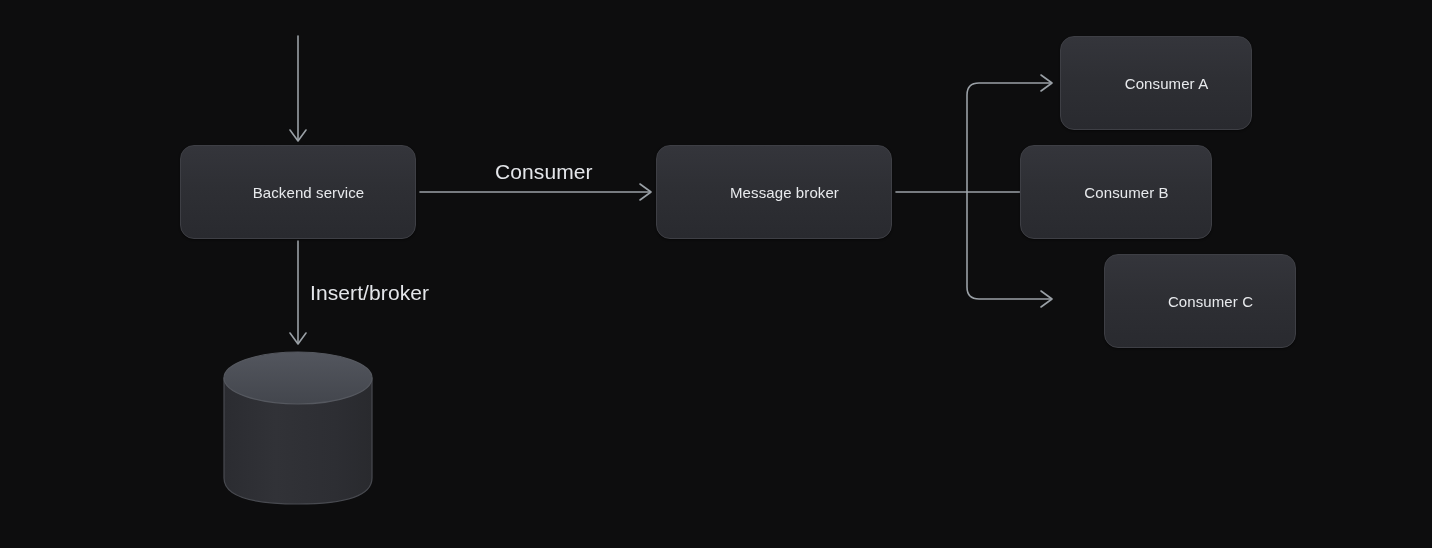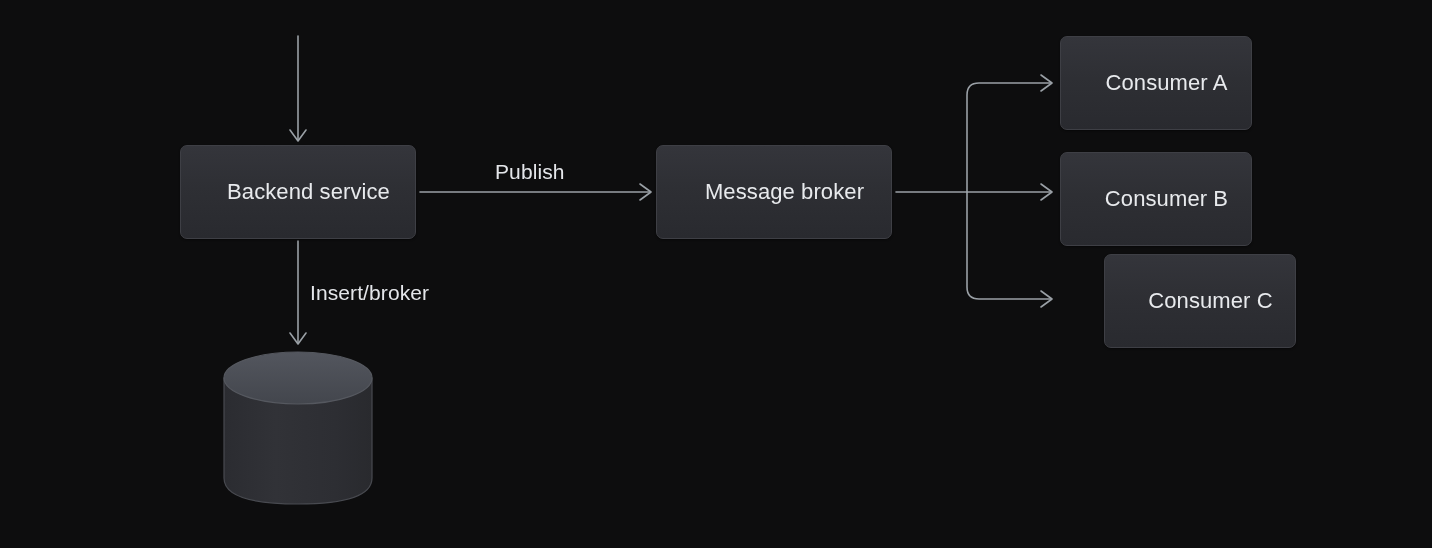--- a/index.html
+++ b/index.html
@@ -22,26 +22,26 @@
     width: 1432px;
     height: 548px;
     pointer-events: none;
   }
   .node {
     position: absolute;
     display: flex;
     align-items: center;
     justify-content: center;
     box-sizing: border-box;
-    border-radius: 7px;
+    border-radius: 14px;
     background: linear-gradient(180deg, #34353b 0%, #2e2f34 45%, #292a2f 100%);
     border: 1px solid #3e3f45;
     box-shadow: 0 1px 2px rgba(0,0,0,0.45);
     color: #e8eaed;
-    font-size: 22px;
+    font-size: 15px;
     font-weight: 400;
     letter-spacing: 0.1px;
     white-space: nowrap;
     padding-left: 21px;
   }
   .node-label {
     pointer-events: none;
   }
   .edge-label {
     position: absolute;
@@ -119,25 +119,25 @@
   </div>
 
   <div class="node" style="left:656px; top:145px; width:236px; height:94px;">
     <span class="node-label">Message broker</span>
   </div>
 
   <div class="node" style="left:1060px; top:36px; width:192px; height:94px;">
     <span class="node-label">Consumer A</span>
   </div>
 
-  <div class="node" style="left:1060px; top:145px; width:192px; height:94px;margin-top:7px;">
+  <div class="node" style="left:1020px; top:145px; width:192px; height:94px;">
     <span class="node-label">Consumer B</span>
   </div>
 
   <div class="node" style="left:1060px; top:254px; width:192px; height:94px;margin-left:44px;">
     <span class="node-label">Consumer C</span>
   </div>
 
-  <div class="edge-label" style="left:495px; top:160px;">Publish</div>
+  <div class="edge-label" style="left:495px; top:160px;">Consumer</div>
 
   <div class="edge-label" style="left:310px; top:281px;">Insert/broker</div>
 
 </div>
 
 </body></html>

